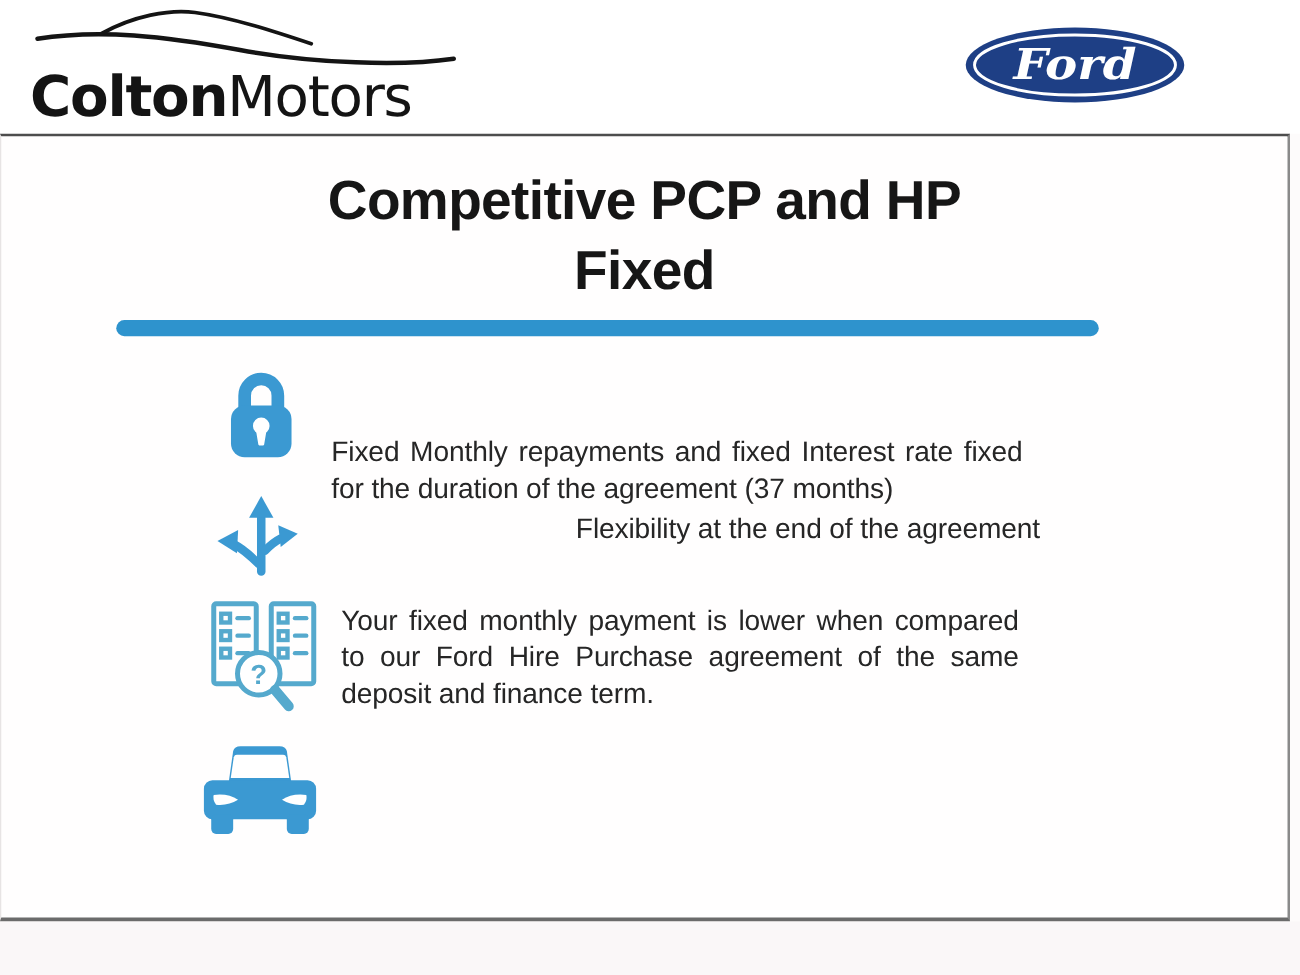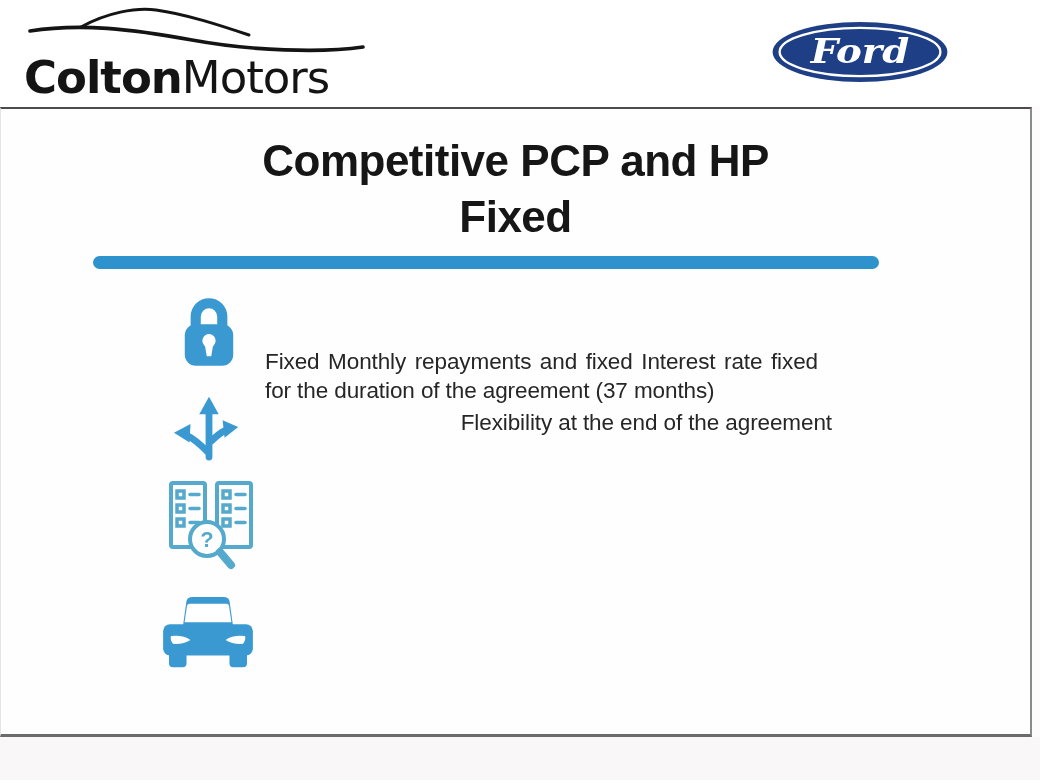--- a/index.html
+++ b/index.html
@@ -111,20 +111,21 @@
           <rect x="60" y="30" width="7" height="7"></rect>
             <line x1="73" y1="33.5" x2="82" y2="33.5"></line>
           <rect x="60" y="44" width="7" height="7"></rect>
             <line x1="73" y1="47.5" x2="82" y2="47.5"></line>
         </g>
       </g>
       <circle cx="44" cy="64" r="17" fill="#ffffff" stroke="#55a9cd" stroke-width="4"></circle>
       <line x1="57" y1="77" x2="68" y2="90" stroke="#55a9cd" stroke-width="8" stroke-linecap="round"></line>
       <text x="44" y="72" text-anchor="middle" fill="#55a9cd" font-size="22" font-weight="bold" font-family="Liberation Sans, sans-serif">?</text>
     </svg>
+    <div class="bullet-text text-3">Your fixed monthly payment is lower when compared to our Ford Hire Purchase agreement of the same deposit and finance term.</div>
 
     <svg class="bullet-icon icon-car" viewBox="0 0 96 82">
       <g fill="#3b99d2">
         <path d="M22,34 L26,6 Q27,2 32,2 L64,2 Q69,2 70,6 L74,34 Z"></path>
         <rect x="2" y="30" width="92" height="32" rx="7"></rect>
         <rect x="8" y="58" width="18" height="16" rx="4"></rect>
         <rect x="70" y="58" width="18" height="16" rx="4"></rect>
       </g>
       <path d="M29,9 L67,9 Q69,9 69.5,11 L72,28 L24,28 L26.5,11 Q27,9 29,9 Z" fill="#ffffff"></path>
       <path d="M10,42 Q22,40.5 30,46 Q22,51 12,50 Q9,46 10,42 Z" fill="#ffffff"></path>

